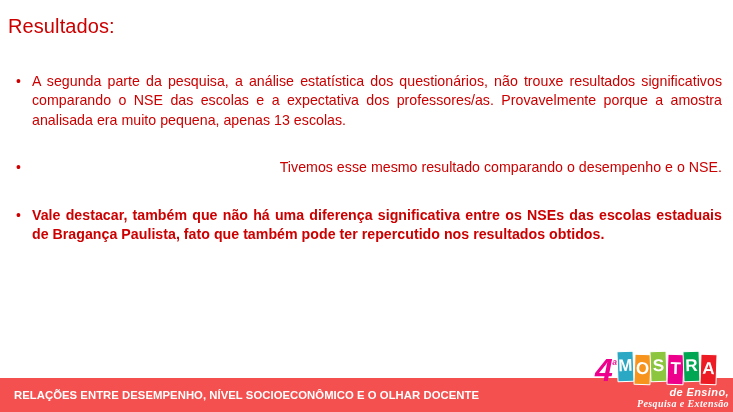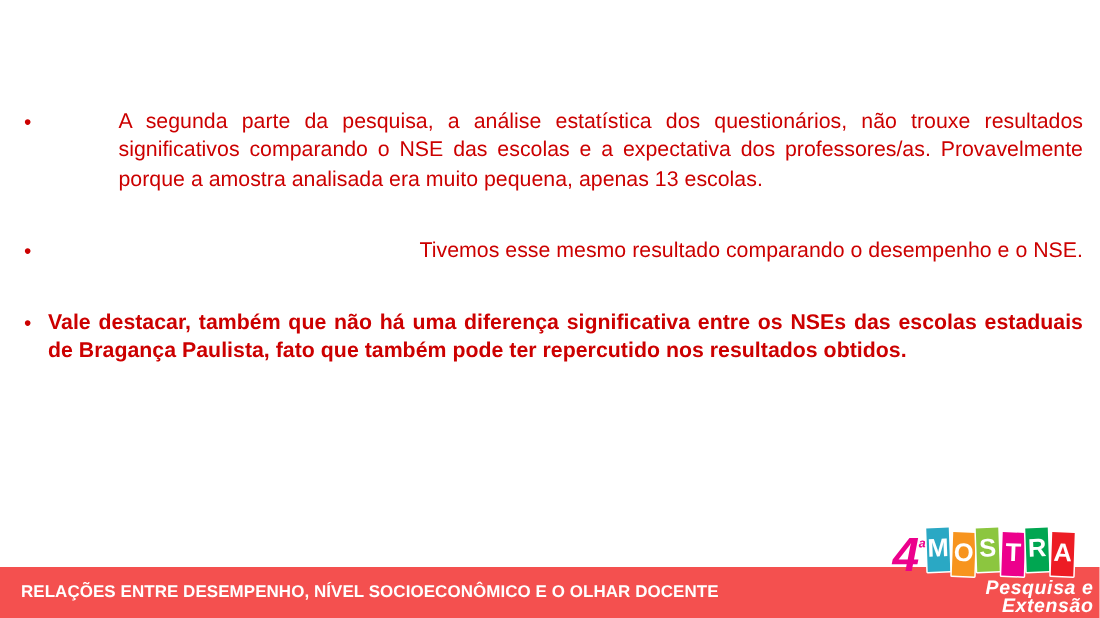--- a/index.html
+++ b/index.html
@@ -158,33 +158,34 @@
     bottom: 1px;
     width: 128px;
     text-align: right;
     color: #ffffff;
     font-weight: bold;
     font-style: italic;
     line-height: 12px;
     letter-spacing: 0.4px;
   }
   .logo-sub .l1 { font-size: 11px; display: block; }
-  .logo-sub .l2 { font-size: 13px; display: block; }
+  .logo-sub .l2 { font-size: 10px; display: block; font-family: Liberation Serif, serif; }
 </style>
 </head>
 <body>
 
 <div class="slide" style="background: rgb(255, 255, 255);">
 
+  <div class="slide-title" style="color: rgb(204, 0, 0);">Resultados:</div>
 
   <div class="body-area">
 
     <div class="bullet-row">
       <span class="bullet-mark" style="color: rgb(204, 0, 0);">•</span>
-      <span class="bullet-text" style="color: rgb(204, 0, 0); margin-left: 47px;">A segunda parte da pesquisa, a análise estatística dos questionários, não trouxe resultados significativos comparando o NSE das escolas e a expectativa dos professores/as. Provavelmente porque a amostra analisada era muito pequena, apenas 13 escolas.</span>
+      <span class="bullet-text" style="color: rgb(204, 0, 0);">A segunda parte da pesquisa, a análise estatística dos questionários, não trouxe resultados significativos comparando o NSE das escolas e a expectativa dos professores/as. Provavelmente porque a amostra analisada era muito pequena, apenas 13 escolas.</span>
     </div>
 
     <div class="bullet-row">
       <span class="bullet-mark" style="color: rgb(204, 0, 0);">•</span>
       <span class="bullet-text no-justify" style="color: rgb(204, 0, 0);">Tivemos esse mesmo resultado comparando o desempenho e o NSE.</span>
     </div>
 
     <div class="bullet-row">
       <span class="bullet-mark" style="color: rgb(204, 0, 0);">•</span>
       <span class="bullet-text" style="color: rgb(204, 0, 0); font-weight: bold;">Vale destacar, também que não há uma diferença significativa entre os NSEs das escolas estaduais de Bragança Paulista, fato que também pode ter repercutido nos resultados obtidos.</span>
@@ -202,17 +203,18 @@
     </div>
     <div class="logo-letters">
       <span class="logo-letter" style="background: rgb(42, 168, 196);">M</span>
       <span class="logo-letter" style="background: rgb(247, 148, 30);">O</span>
       <span class="logo-letter" style="background: rgb(140, 198, 63);">S</span>
       <span class="logo-letter" style="background: rgb(236, 0, 140);">T</span>
       <span class="logo-letter" style="background: rgb(0, 166, 81);">R</span>
       <span class="logo-letter" style="background: rgb(237, 28, 36);">A</span>
     </div>
     <div class="logo-sub" style="color: rgb(255, 255, 255);">
+      <span class="l1">de Ensino,</span>
       <span class="l2">Pesquisa e Extensão</span>
     </div>
   </div>
 
 </div>
 
 </body></html>

